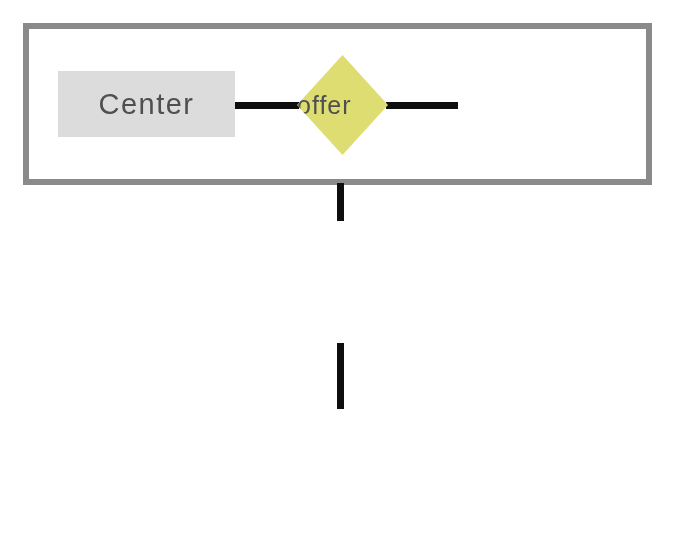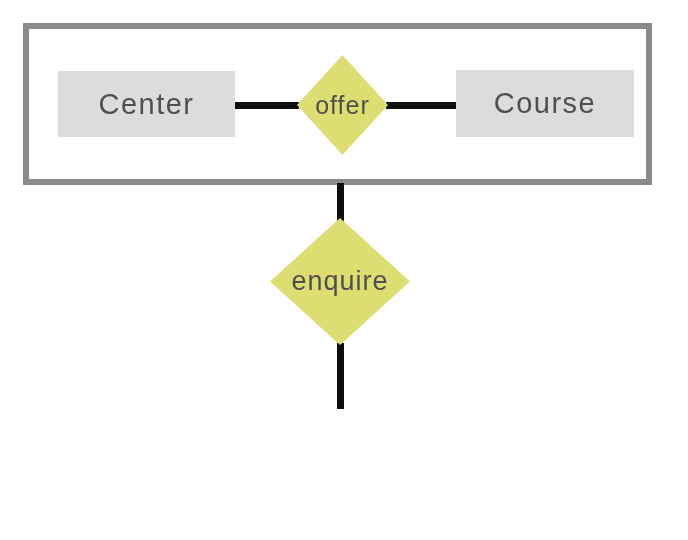--- a/index.html
+++ b/index.html
@@ -42,21 +42,21 @@
   }
   .entity.center  { left: 58px;  top: 71px;  width: 177px; height: 66px; }
   .entity.course  { left: 456px; top: 70px;  width: 178px; height: 67px; }
   .entity.visitor { left: 223px; top: 408px; width: 240px; height: 75px; }
   .diamond {
     position: absolute;
     background: var(--diamond-fill);
     clip-path: polygon(50% 0, 100% 50%, 50% 100%, 0 50%);
     display: flex;
     align-items: center;
-    justify-content: center;
+    justify-content: flex-start;
     color: var(--label-text);
     font-weight: 300;
     letter-spacing: 1px;
     z-index: 3;
   }
   .diamond.offer   { left: 297px; top: 55px;  width: 91px;  height: 100px; font-size: 25px; }
   .diamond.enquire { left: 270px; top: 218px; width: 140px; height: 127px; font-size: 27px; }
   .connector {
     position: absolute;
     background: var(--connector);
@@ -77,24 +77,18 @@
   <div class="connector h conn-center-offer"></div>
   <div class="connector h conn-offer-course"></div>
   <div class="connector v conn-group-enquire"></div>
   <div class="connector v conn-enquire-visitor"></div>
 
   <div class="group-box"></div>
 
   <div class="entity center">
     <span>Center</span>
   </div>
-  <div class="entity course">
-    <span>Course</span>
-  </div>
 
   <div class="diamond offer">
     <span>offer</span>
-  </div>
-  <div class="diamond enquire">
-    <span>enquire</span>
   </div>
 
 </div>
 
 </body></html>

